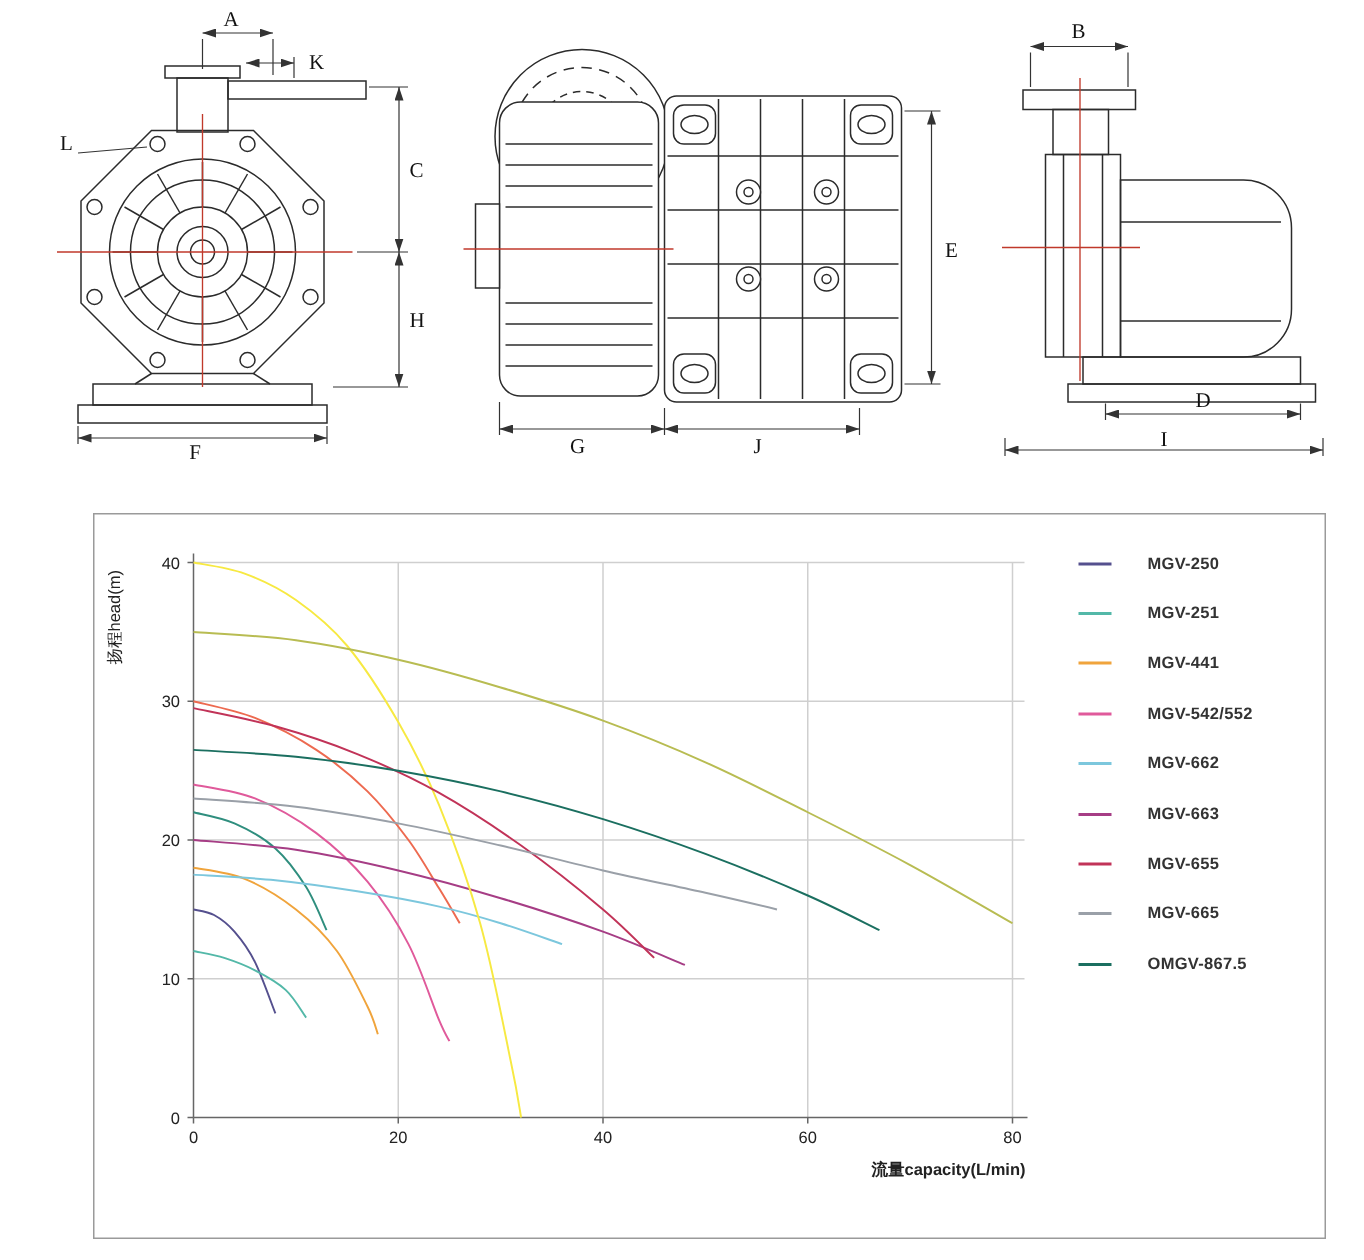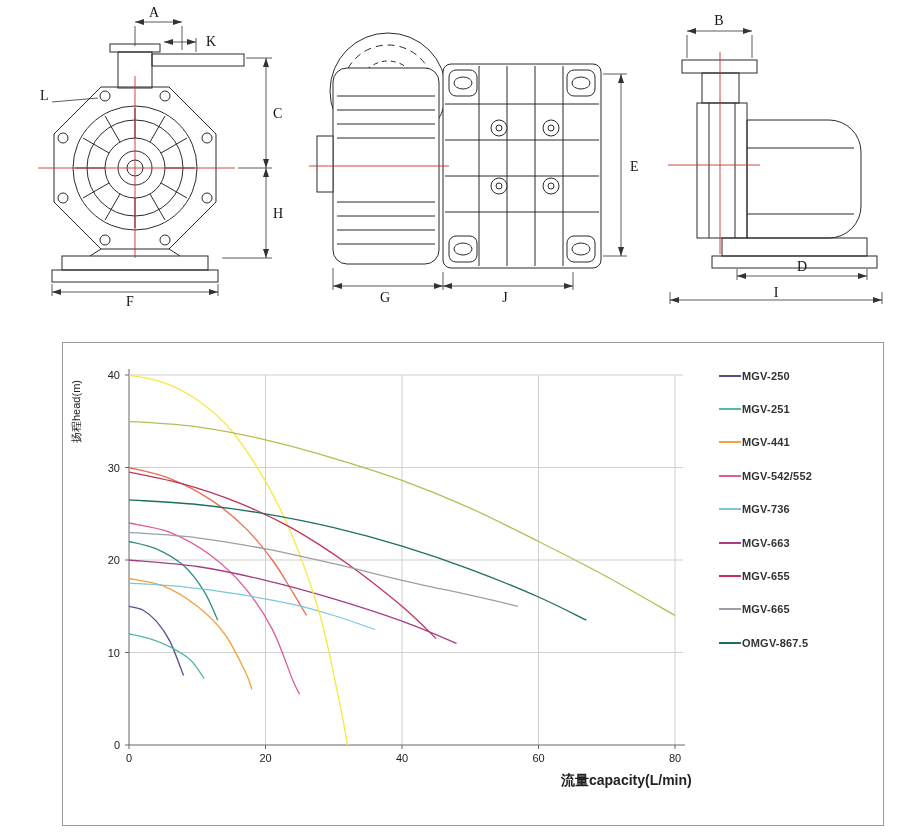--- a/index.html
+++ b/index.html
@@ -8,23 +8,23 @@
   .drawings svg{position:absolute;}
   .d1{left:30px;top:6px;}
   .d2{left:303px;top:16px;}
   .d3{left:652px;top:8px;}
   .dim{font:14px "Liberation Serif",serif;fill:#111;}
   .chartbox{position:absolute;left:62px;top:342px;width:820px;height:482px;border:1px solid #9a9a9a;background:#fff;}
   #chart-svg{position:absolute;left:0;top:0;}
   text.tick{font:11px "Liberation Sans",sans-serif;fill:#222;}
   .ylabel{position:absolute;left:6px;top:100px;transform-origin:0 0;transform:rotate(-90deg);
           font-size:11px;color:#222;white-space:nowrap;}
-  .xlabel{position:absolute;left:498px;top:429px;font-size:14px;font-weight:bold;color:#222;white-space:nowrap;}
+  .xlabel{position:absolute;left:518px;top:429px;font-size:11px;font-weight:bold;color:#222;white-space:nowrap;}
   .legend{position:absolute;left:656px;top:16px;width:160px;}
-  .legend-item{height:33.4px;display:flex;align-items:center;gap:1px;}
+  .legend-item{height:33.4px;display:flex;align-items:center;gap:24px;}
   .swatch{display:inline-block;width:22px;height:2px;flex:0 0 22px;}
   .llabel{font-size:11px;font-weight:bold;color:#333;letter-spacing:.2px;}
 </style>
 </head>
 <body>
 
 <div class="page">
 
   <div class="drawings">
 
@@ -270,21 +270,21 @@
         <div class="legend-item">
           <span class="swatch" style="background: rgb(240, 164, 60);"></span>
           <span class="llabel">MGV-441</span>
         </div>
         <div class="legend-item">
           <span class="swatch" style="background: rgb(224, 90, 155);"></span>
           <span class="llabel">MGV-542/552</span>
         </div>
         <div class="legend-item">
           <span class="swatch" style="background: rgb(124, 199, 221);"></span>
-          <span class="llabel">MGV-736</span>
+          <span class="llabel">MGV-662</span>
         </div>
         <div class="legend-item">
           <span class="swatch" style="background: rgb(166, 61, 133);"></span>
           <span class="llabel">MGV-663</span>
         </div>
         <div class="legend-item">
           <span class="swatch" style="background: rgb(193, 51, 88);"></span>
           <span class="llabel">MGV-655</span>
         </div>
         <div class="legend-item">

